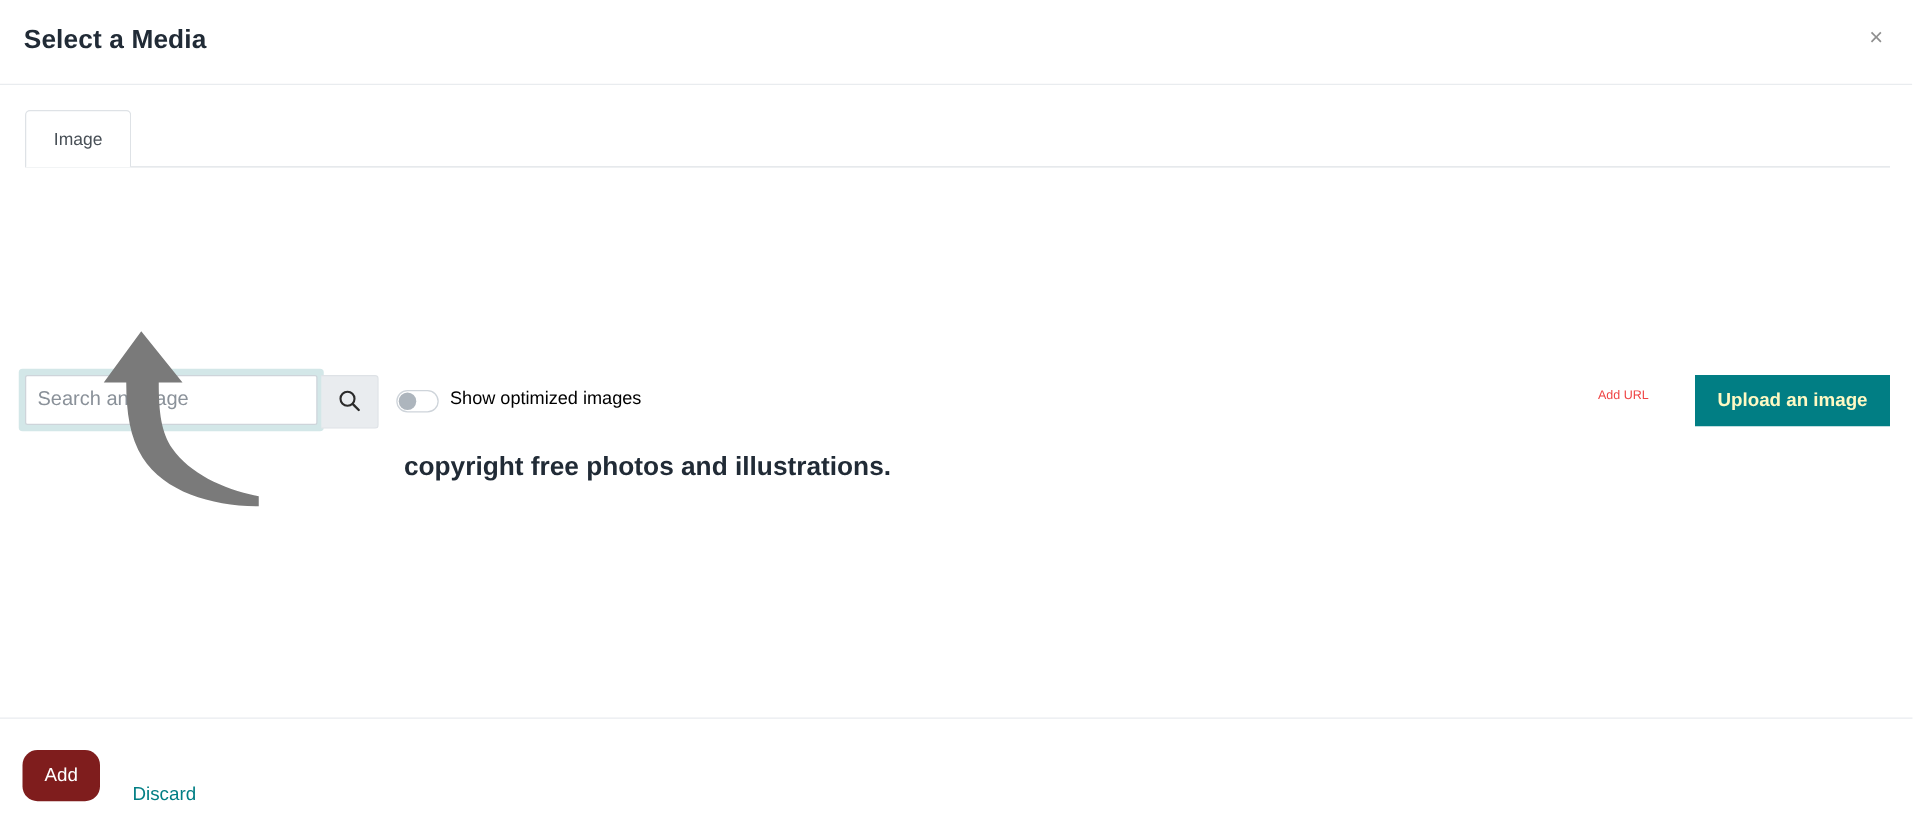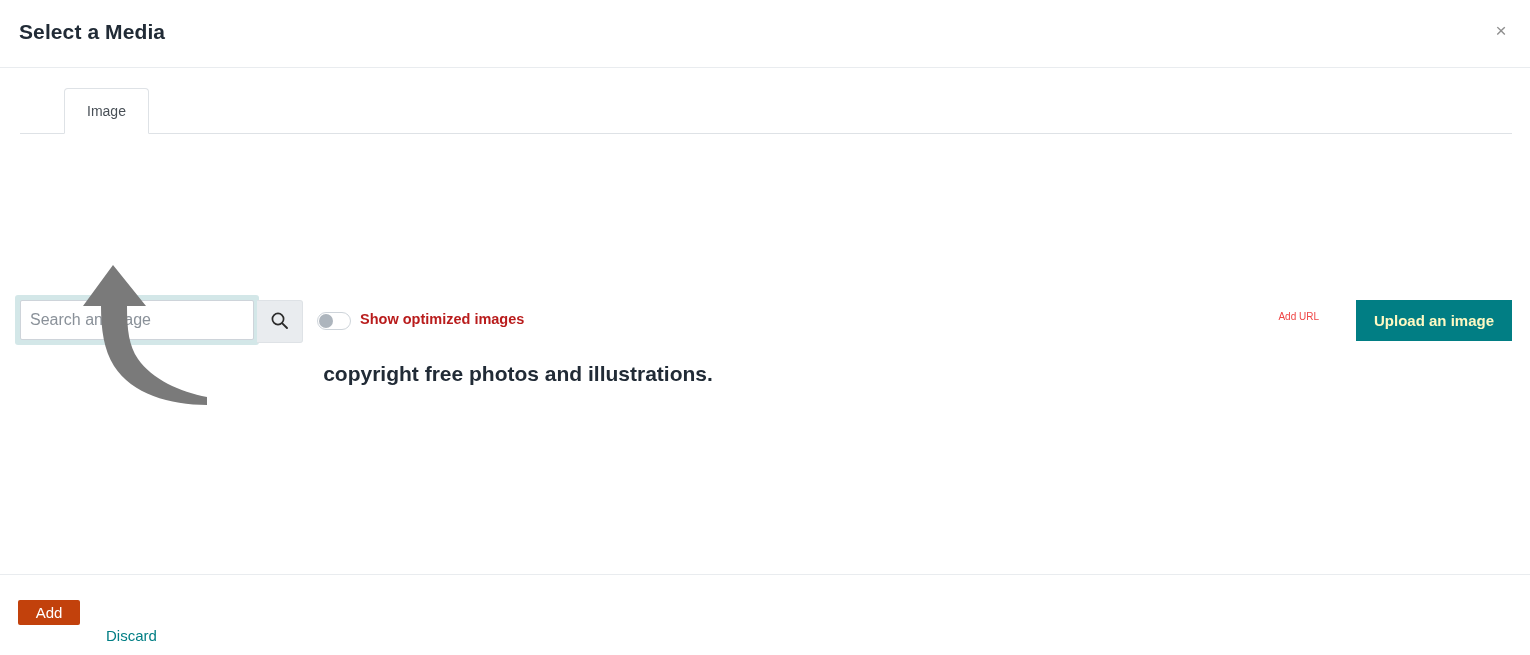--- a/index.html
+++ b/index.html
@@ -65,21 +65,20 @@
     width: 85px; height: 46px;
     background: #ffffff;
     border: 1px solid #dee2e6;
     border-bottom: 1px solid #ffffff;
     border-radius: 4px 4px 0 0;
     display: flex; align-items: center; justify-content: center;
     font-size: 14px;
     color: #495057;
     cursor: pointer;
     z-index: 2;
-    margin-left: 44px;
   }
 
   
   .toolbar {
     position: absolute;
     left: 0; top: 134px;
     width: 1530px; height: 86px;
   }
   .search-focus-ring {
     position: absolute;
@@ -128,22 +127,22 @@
     position: absolute;
     left: 1px; top: 1px;
     width: 14px; height: 14px;
     border-radius: 50%;
     background: #adb5bd;
   }
   .toggle-label {
     position: absolute;
     left: 360px; top: 177px;
     font-size: 14.5px;
-    font-weight: bold;
-    color: #b91c1c;
+    font-weight: normal;
+    color: #000000;
   }
   .add-url-link {
     position: absolute;
     right: 211px; top: 177px;
     font-size: 10px;
     color: #ef4444;
     text-decoration: none;
     cursor: pointer;
   }
   .upload-btn {
@@ -186,25 +185,25 @@
   .modal-footer {
     position: absolute;
     left: 0; top: 574px;
     width: 1530px; height: 81px;
     border-top: 1px solid #e9ecef;
     background: #ffffff;
   }
   .add-btn {
     position: absolute;
     left: 18px; top: 25px;
-    width: 62px; height: 25px;
-    background: #c2410c;
+    width: 62px; height: 41px;
+    background: #7f1d1d;
     color: #ffffff;
     border: none;
-    border-radius: 2px;
+    border-radius: 12px;
     font-size: 15px;
     cursor: pointer;
     font-family: "Liberation Sans", sans-serif;
   }
   .discard-link {
     position: absolute;
     left: 106px; top: 52px;
     font-size: 15px;
     color: #017e84;
     text-decoration: none;

